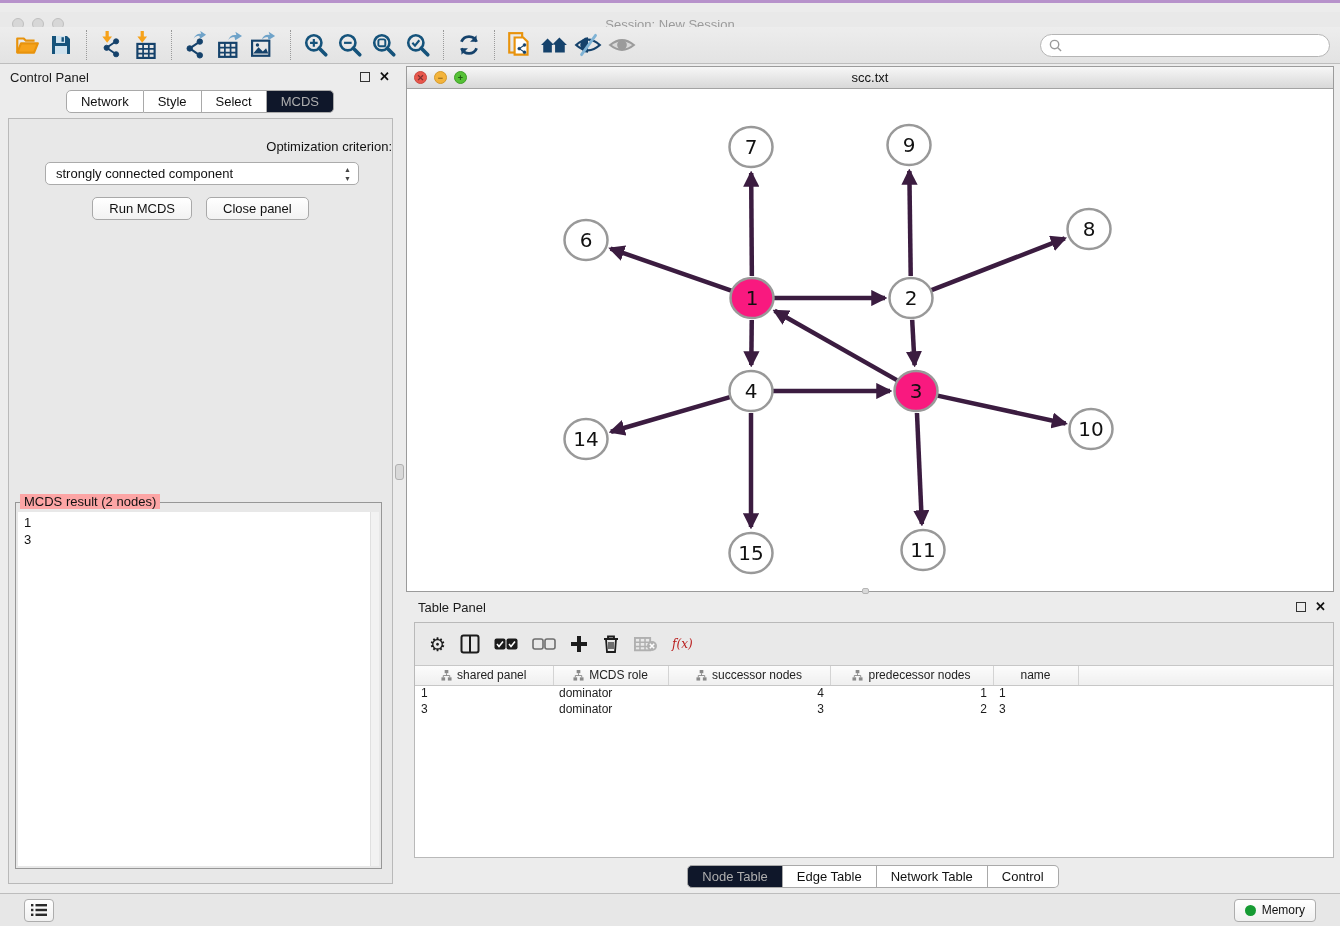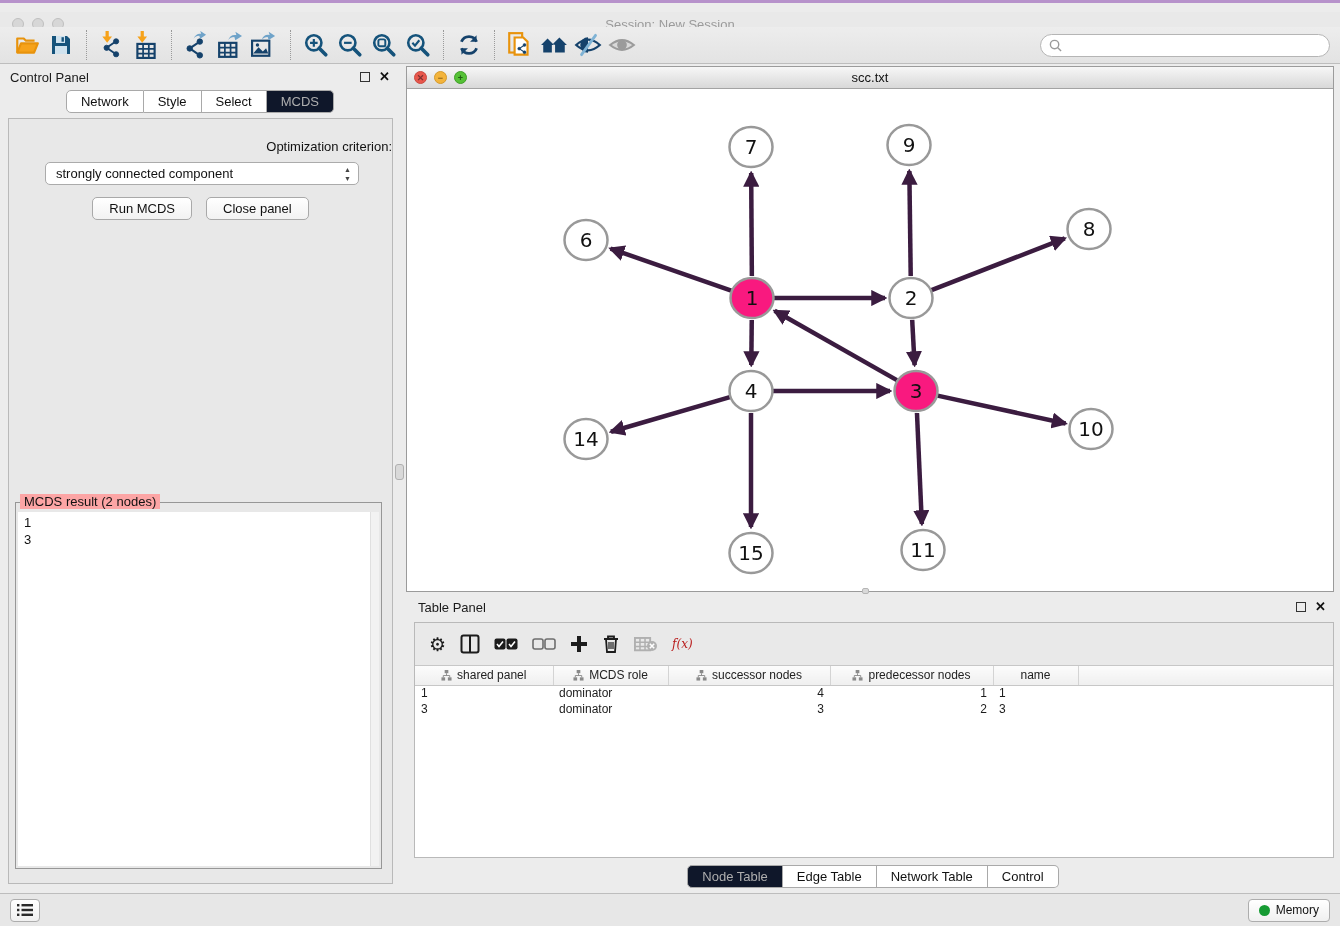--- a/index.html
+++ b/index.html
@@ -87,21 +87,21 @@
   .datatable th { height:19px; background:linear-gradient(#fcfcfc,#efefef);
     border-right:1px solid #d4d4d4; border-bottom:1px solid #c7c7c7;
     font-size:12px; font-weight:normal; color:#222; text-align:center; position:relative; }
   .datatable th .hdr-inner { display:flex; align-items:center; justify-content:center; gap:5px; }
   .datatable td { height:16px; font-size:12px; color:#1c1c1c; padding:0 6px; white-space:nowrap; }
   .td-right { text-align:right; padding-right:12px; }
   .tp-tabs { position:absolute; left:0; right:0; top:271px; display:flex; justify-content:center; }
 
   
   .statusbar { position:absolute; left:0; bottom:0; width:100%; height:33px;
-    background:#e7e7e7; border-top:1px solid #bdbdbd; display:flex; align-items:center; padding:0 10px; }
+    background:#e7e7e7; border-top:1px solid #bdbdbd; display:flex; align-items:center; padding:0 24px; }
   .list-btn { width:30px; height:23px; background:linear-gradient(#fff,#f0f0f0);
     border:1px solid #adadad; border-radius:4px; display:flex; align-items:center; justify-content:center; }
   .memory-btn { margin-left:auto; height:23px; background:linear-gradient(#fff,#f0f0f0);
     border:1px solid #adadad; border-radius:4px; display:flex; align-items:center;
     gap:6px; padding:0 10px; font-size:12px; color:#111; }
   .mem-dot { width:11px; height:11px; border-radius:50%; background:#169b33; }
 </style>
 </head>
 <body>
 

